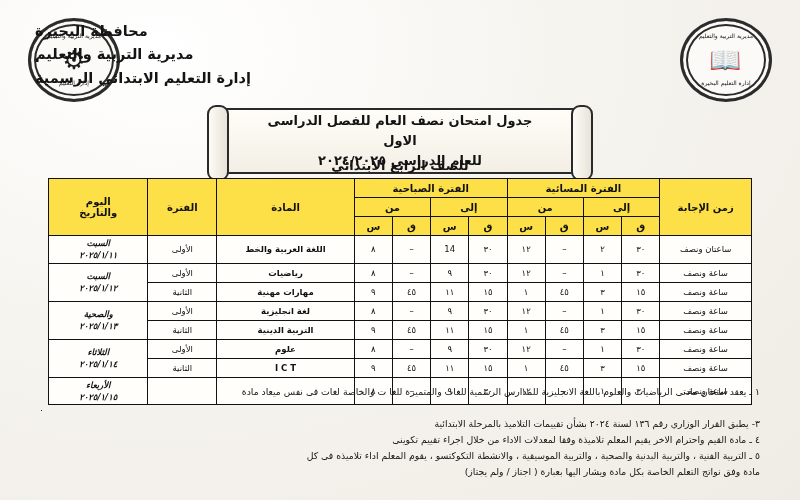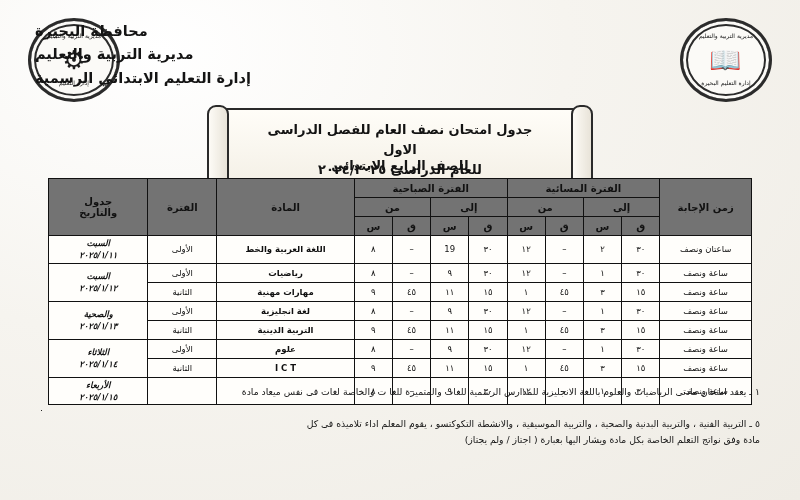--- a/index.html
+++ b/index.html
@@ -85,21 +85,21 @@
   .banner-wrap {
     position: absolute;
     top: 108px;
     left: 0; right: 0;
     display: flex;
     justify-content: center;
   }
   .banner {
     position: relative;
     width: 300px;
-    padding: 10px 34px;
+    padding: 1px 34px;
     text-align: center;
     background: linear-gradient(#fffdf8, #f3efe5);
     border-top: 2px solid #2a2a2a;
     border-bottom: 2px solid #2a2a2a;
   }
   .banner .roll {
     position: absolute;
     top: -5px;
     width: 18px;
     height: calc(100% + 10px);
@@ -143,21 +143,21 @@
     border: 1px solid #111;
     text-align: center;
     vertical-align: middle;
     font-size: 8.5px;
     padding: 1px 1px;
     color: #111;
   }
   table.sched th {
     font-weight: bold;
     font-size: 10px;
-    background: #737373;
+    background: #fde047;
   }
   .th-big { font-size: 11px; }
   .cell-subject { font-size: 8.5px; font-weight: bold; }
   .cell-period { font-size: 8.5px; }
   .cell-day { font-size: 8.5px; font-weight: bold; line-height: 1.45; font-style: italic; }
   .cell-answer { font-size: 8.5px; }
   .row-h { height: 19px; }
   .row-d { height: 19px; }
   .nowrap { white-space: nowrap; }
 
@@ -236,21 +236,21 @@
         <col style="width:13%">
       </colgroup>
       <thead>
         <tr class="row-h">
           <th rowspan="3" class="th-big">زمن الإجابة</th>
           <th colspan="4" class="th-big">الفترة المسائية</th>
           <th colspan="4" class="th-big">الفترة الصباحية</th>
           <th rowspan="3" class="th-big">المادة</th>
           <th rowspan="3" class="th-big">الفترة</th>
           <th rowspan="3" class="th-big nowrap">
-            <span>جدول</span><br>
+            <span>اليوم</span><br>
             <span>والتاريخ</span>
           </th>
         </tr>
         <tr class="row-h">
           <th colspan="2">إلى</th>
           <th colspan="2">من</th>
           <th colspan="2">إلى</th>
           <th colspan="2">من</th>
         </tr>
         <tr class="row-h">
@@ -265,21 +265,21 @@
         </tr>
       </thead>
       <tbody id="table-body">
           <tr class="row-d">
             <td class="cell-answer">ساعتان ونصف</td>
             <td>٣٠</td>
             <td>٢</td>
             <td>–</td>
             <td>١٢</td>
             <td>٣٠</td>
-            <td>19</td>
+            <td>14</td>
             <td>–</td>
             <td>٨</td>
             <td class="cell-subject">اللغة العربية والخط</td>
             <td class="cell-period">الأولى</td>
             <td class="cell-day" rowspan="1">
               <div>السبت</div>
               <div>٢٠٢٥/١/١١</div>
             </td>
           </tr>
           <tr class="row-d">
@@ -389,17 +389,19 @@
               <div>٢٠٢٥/١/١٥</div>
             </td>
           </tr>
         </tbody>
     </table>
   </div>
 
   <div class="notes" id="notes-block">
       <p>١ ـ يعقد امتحان مادتى الرياضيات والعلوم باللغة الانجليزية للمدارس الرسمية للغات والمتميزة للغا ت والخاصة لغات فى نفس ميعاد مادة</p>
       <p class="dots-left">.</p>
+      <p>٣- يطبق القرار الوزاري رقم ١٣٦ لسنة ٢٠٢٤ بشأن تقييمات التلاميذ بالمرحلة الابتدائية</p>
+      <p>٤ ـ مادة القيم واحترام الاخر يقيم المعلم تلاميذة وفقا لمعدلات الاداء من خلال اجراء تقييم تكوينى</p>
       <p>٥ ـ التربية الفنية ، والتربية البدنية والصحية ، والتربية الموسيقية ، والانشطة التكوكتسو ، يقوم المعلم اداء تلاميذه فى كل</p>
       <p>مادة وفق نواتج التعلم الخاصة بكل مادة ويشار اليها بعبارة ( اجتاز / ولم يجتاز)</p>
     </div>
 
 </div>
 
 </body></html>

